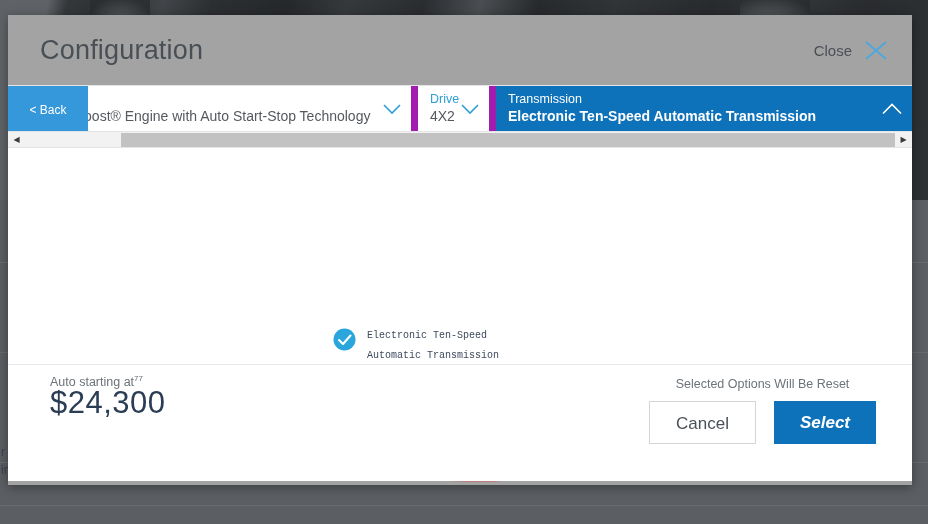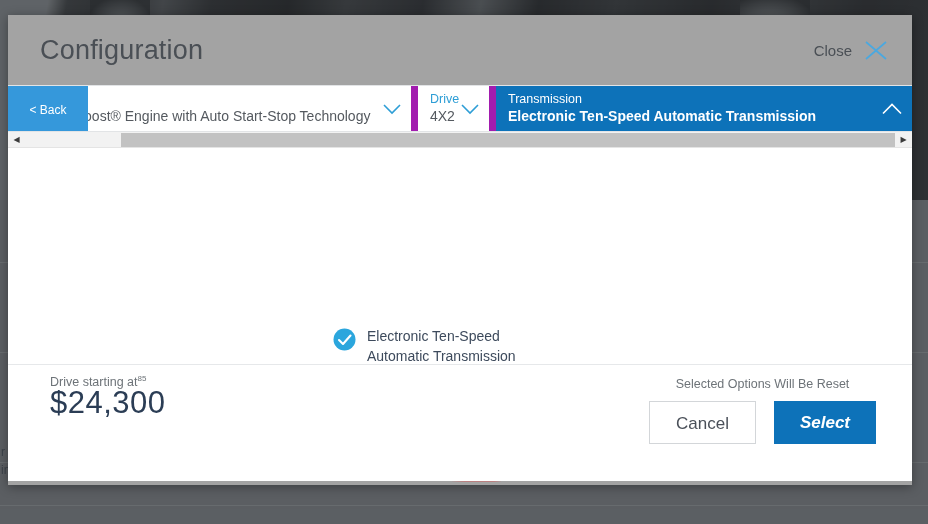--- a/index.html
+++ b/index.html
@@ -117,21 +117,21 @@
 
   
   .modal-body { position: relative; height: 216px; background: #ffffff; }
 
   .option-row {
     position: absolute; left: 325px; top: 178px;
     display: flex; align-items: flex-start; gap: 11px;
   }
   .opt-check { flex: 0 0 auto; margin-top: 2px; }
   .opt-text {
-    font-size: 14px; color: #3d4a5c; line-height: 20px; max-width: 230px;
+    font-size: 10px; color: #3d4a5c; line-height: 20px; max-width: 230px; font-family: Liberation Mono, monospace;
   }
 
   
   .annotation { position: absolute; left: 280px; top: 220px; pointer-events: none; }
 
   
   .modal-footer {
     position: relative; height: 117px; background: #ffffff;
     border-top: 1px solid #e6e8ea;
   }
@@ -274,21 +274,21 @@
           <path d="M256 84 L 272 40 L 288 82 M 262 68 L 282 68"></path>
 
           <path d="M296 36 L 300 82 C 310 80, 322 72, 330 64"></path>
         </g>
       </svg>
     </div>
 
     <div class="modal-footer">
       <div class="price-block">
         <div class="price-caption">
-          <span>Drive starting at</span><sup>85</sup>
+          <span>Auto starting at</span><sup>77</sup>
         </div>
         <div class="price-value">$24,300</div>
       </div>
 
       <div class="actions">
         <div class="reset-note">Selected Options Will Be Reset</div>
         <div class="btn-row">
           <button class="btn btn-cancel">Cancel</button>
           <button class="btn btn-select">Select</button>
         </div>

